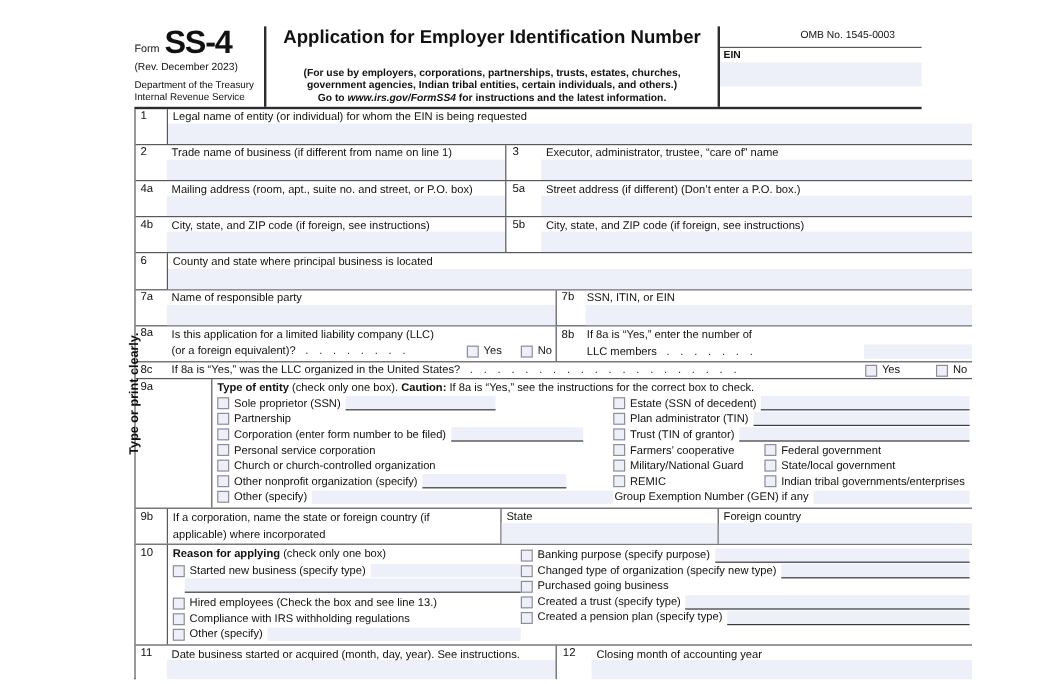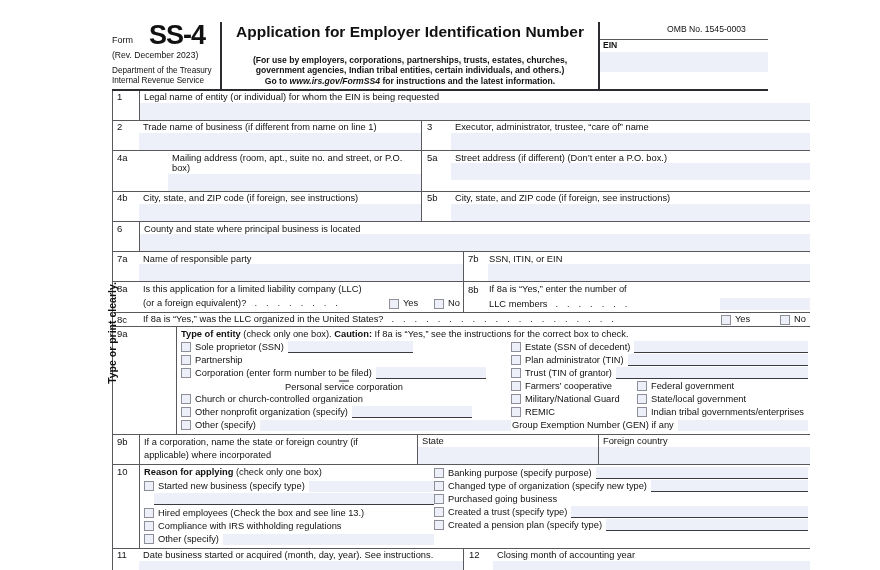--- a/index.html
+++ b/index.html
@@ -16,21 +16,21 @@
     font-size:9.5px;line-height:1.15;
   }
 
   
   .fill{background:#eef0f9;}
   .fill-u{background:#eef0f9;border-bottom:1px solid #3a3a40;}
 
   
   .hdr{display:flex;border-bottom:2px solid #2b2b30;}
   .hdr-left{width:104px;padding:1px 4px 2px 0;}
-  .hdr-left .l1{display:flex;align-items:flex-end;gap:16px;}
+  .hdr-left .l1{display:flex;align-items:flex-end;gap:4px;}
   .hdr-left .formword{font-size:9px;padding-bottom:3px;}
   .hdr-left .ss4{font-size:27px;font-weight:bold;letter-spacing:-1px;line-height:0.95;}
   .hdr-left .rev{font-size:8.6px;margin-top:2px;}
   .hdr-left .dept{font-size:8.2px;margin-top:5px;line-height:1.22;}
   .hdr-mid{flex:1;border-left:2px solid #2b2b30;text-align:center;padding:2px 4px 2px 4px;}
   .hdr-mid .t1{font-size:15.5px;font-weight:bold;line-height:1.08;}
   .hdr-mid .t2{font-size:8.6px;font-weight:bold;line-height:1.2;margin-top:14px;}
   .hdr-mid .t3{font-size:8.6px;font-weight:bold;line-height:1.2;margin-top:1px;}
   .hdr-mid .t3 i{font-style:italic;}
   .hdr-right{width:168px;border-left:2px solid #2b2b30;}
@@ -154,21 +154,21 @@
             <div style="flex:1;">
               <div class="pad lbl">Executor, administrator, trustee, “care of” name</div>
               <div class="entryline fill"></div>
             </div>
           </div>
         </div>
 
         <div class="row">
           <div class="cell" style="flex:0 0 308px;display:flex;">
             <div class="c-num pad">4a</div>
-            <div style="flex:1;margin-left:29px;">
+            <div style="flex:1;">
               <div class="pad lbl">Mailing address (room, apt., suite no. and street, or P.O. box)</div>
               <div class="entryline fill"></div>
             </div>
           </div>
           <div class="cell" style="flex:1;display:flex;">
             <div class="c-num2 pad" style="padding-left:5px;">5a</div>
             <div style="flex:1;">
               <div class="pad lbl">Street address (if different) (Don’t enter a P.O. box.)</div>
               <div class="entryline fill"></div>
             </div>
@@ -278,21 +278,21 @@
                 </div>
                 <div class="opt" style="height:13px;">
                   <span class="cb"></span>
                   <span class="tx">Partnership</span>
                 </div>
                 <div class="opt" style="height:13px;">
                   <span class="cb"></span>
                   <span class="tx">Corporation (enter form number to be filed)</span>
                   <span class="ul" style="width:110px;"></span>
                 </div>
-                <div class="opt" style="height:13px;flex-direction:column;">
+                <div class="opt" style="height:13px;">
                   <span class="cb"></span>
                   <span class="tx">Personal service corporation</span>
                 </div>
                 <div class="opt" style="height:13px;">
                   <span class="cb"></span>
                   <span class="tx">Church or church-controlled organization</span>
                 </div>
                 <div class="opt" style="height:13px;">
                   <span class="cb"></span>
                   <span class="tx">Other nonprofit organization (specify)</span>

